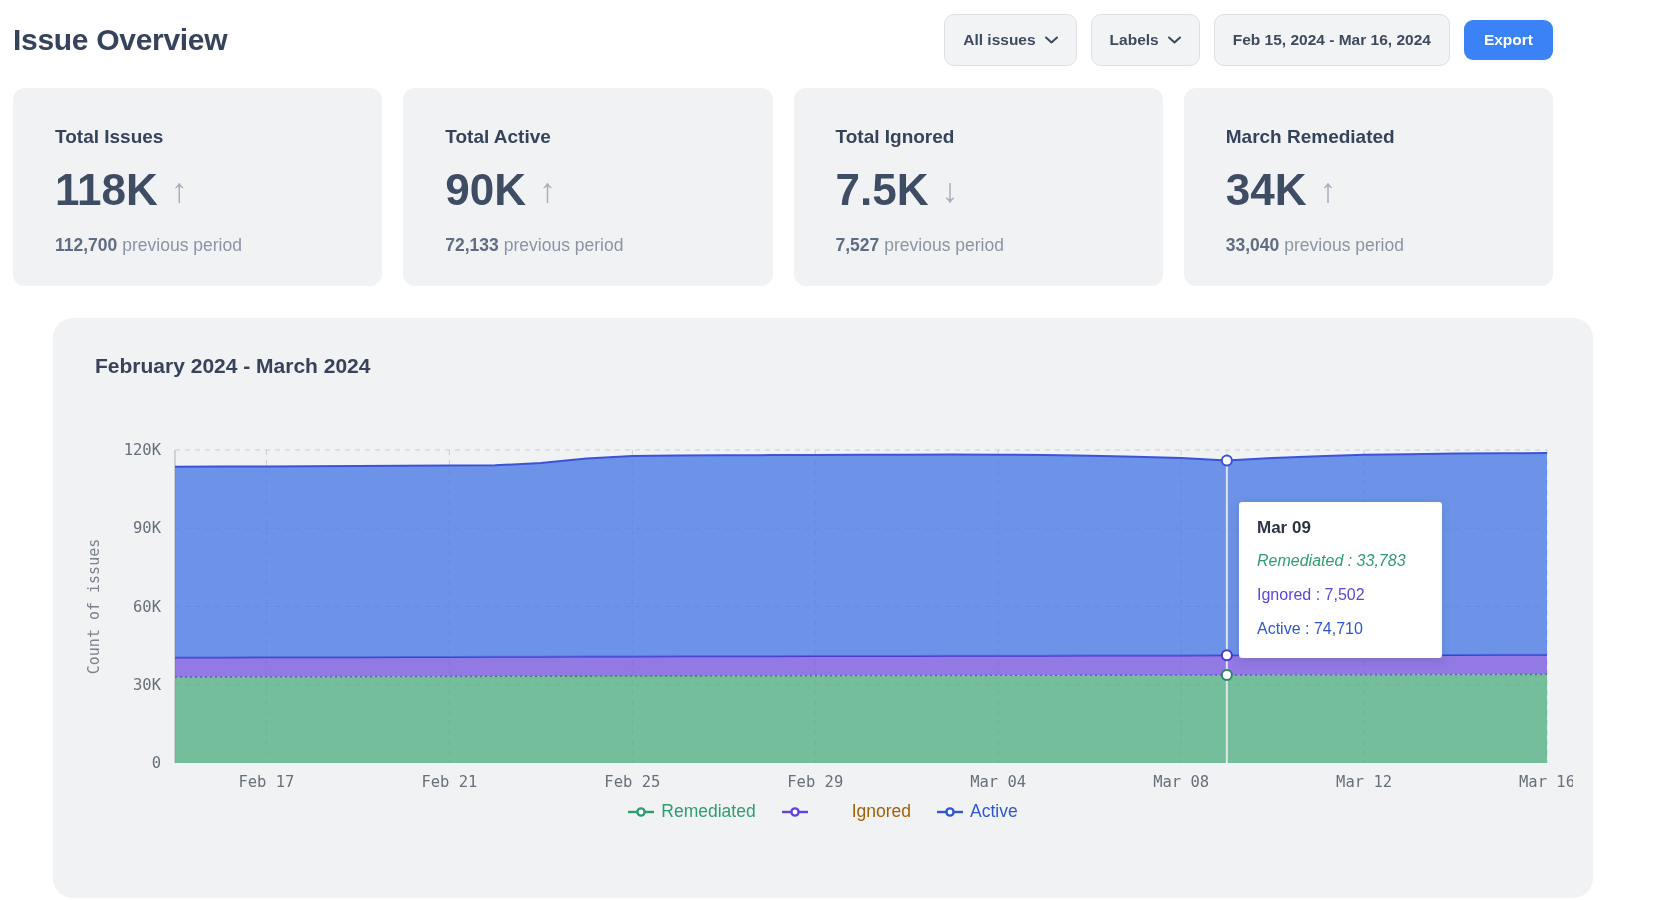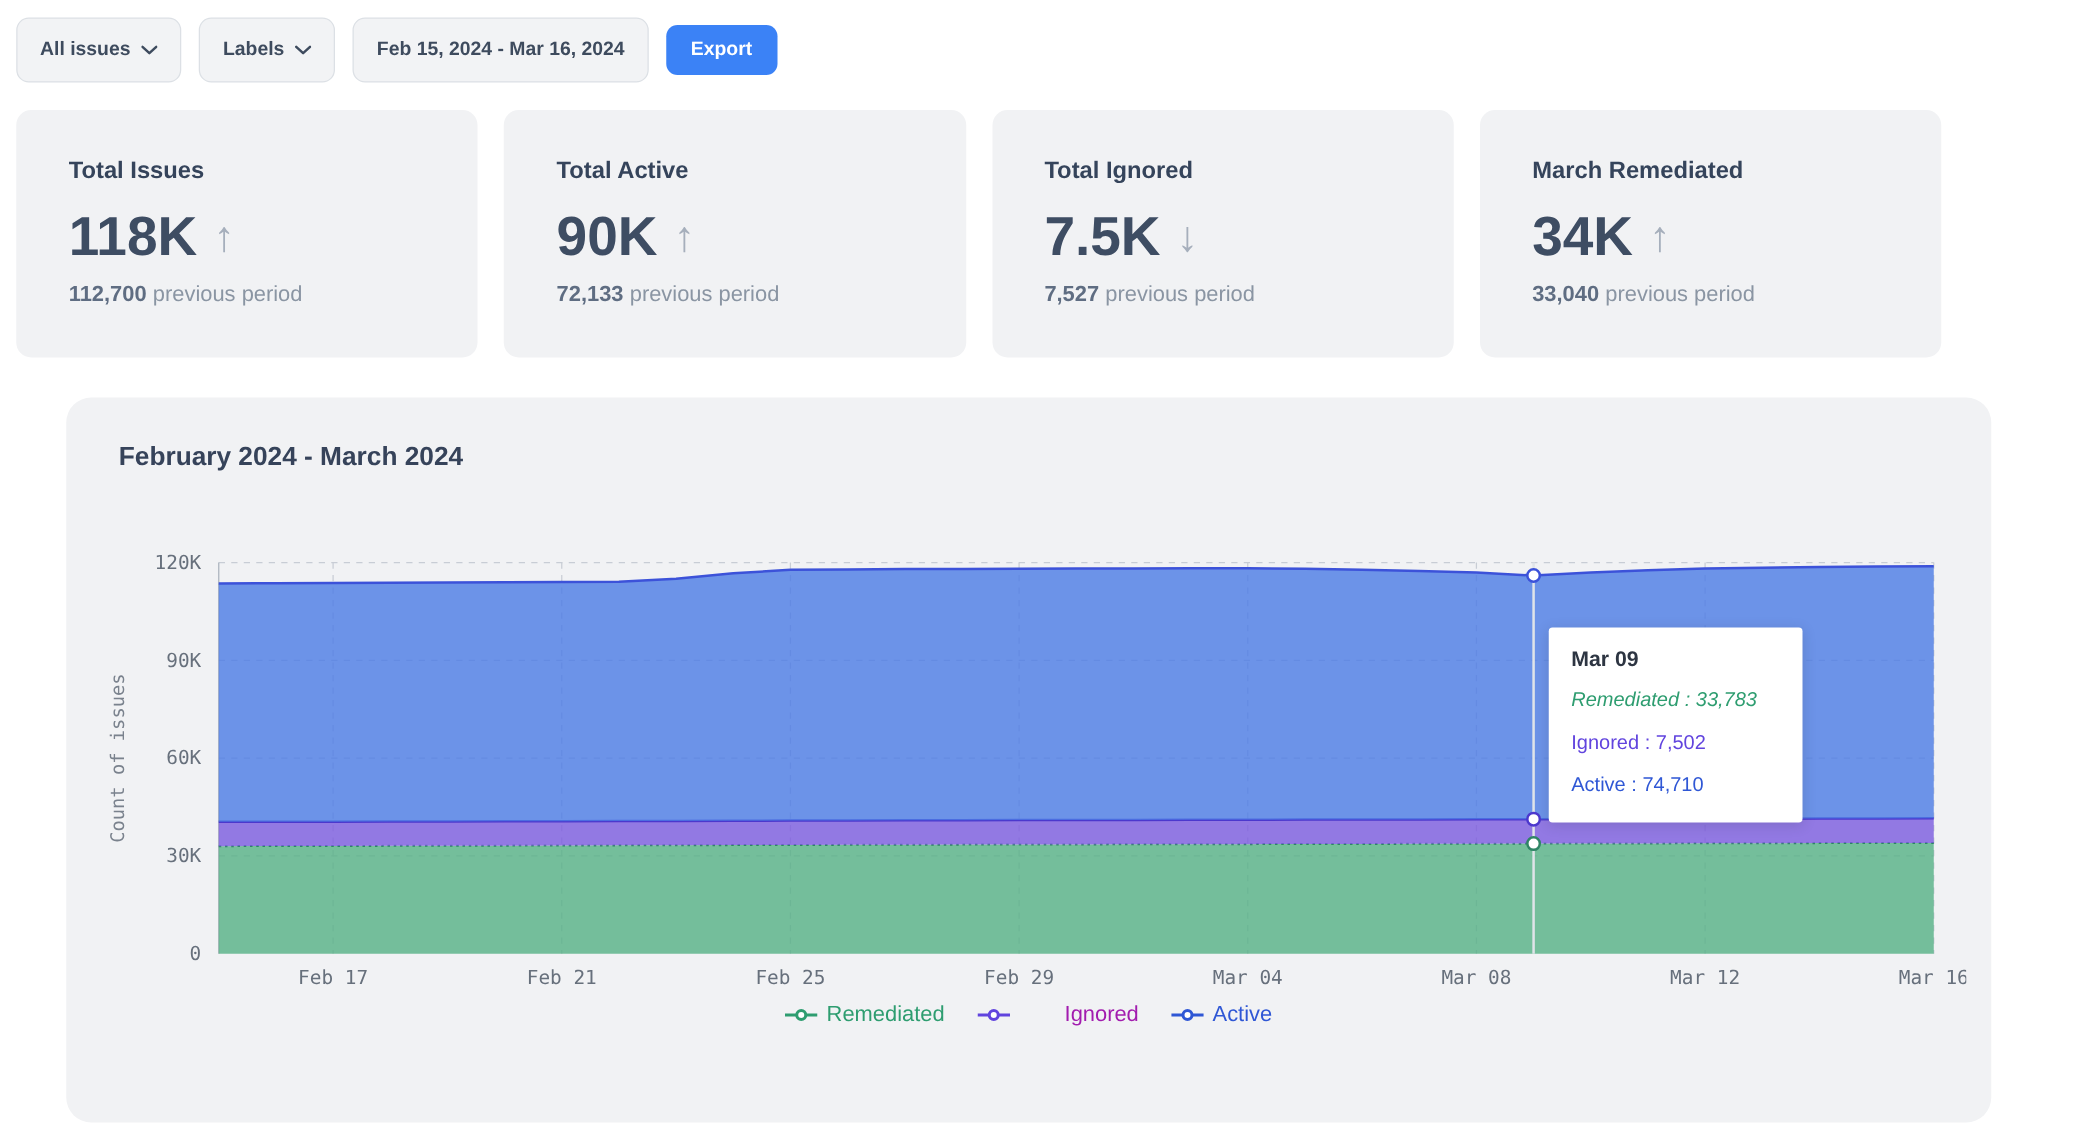--- a/index.html
+++ b/index.html
@@ -15,41 +15,42 @@
   .btn-export { height:40px; padding:0 20px; border-radius:9px; background:#3b82f6; border:none; color:#ffffff;
                 font-size:15.5px; font-weight:700; font-family:"Liberation Sans",sans-serif; cursor:pointer; }
 
   
   .cards { position:absolute; left:13px; top:88px; width:1540px; display:grid; grid-template-columns:repeat(4,1fr); gap:21px; }
   .card { height:198px; background:#F1F2F4; border-radius:12px; padding:38px 20px 0 42px; }
   .card-title { font-size:19px; font-weight:700; color:#35445B; }
   .card-value-row { margin-top:20px; display:flex; align-items:center; gap:13px; }
   .card-value { font-size:44px; font-weight:800; color:#3E4D63; line-height:1; }
   .trend { font-size:34px; font-weight:700; color:#A6AFBC; line-height:1; }
-  .card-prev { margin-top:13px; font-size:17.5px; color:#8A95A3; }
+  .card-prev { margin-top:23px; font-size:17.5px; color:#8A95A3; }
   .card-prev b { font-weight:700; color:#5F6D82; margin-right:5px; }
 
   
   .chart-panel { position:absolute; left:13px; top:318px; width:1540px; height:580px; background:#F1F2F4; border-radius:20px;margin-left:40px; }
   .chart-title { position:absolute; left:42px; top:36px; font-size:21px; font-weight:800; color:#36435A; }
   .chart-svg-wrap { position:absolute; left:20px; top:90px; width:1500px; height:400px; }
 
   .legend { position:absolute; left:0; right:0; top:483px; display:flex; justify-content:center; align-items:center; gap:26px; }
   .legend-item { display:flex; align-items:center; gap:7px; font-size:17.5px; font-weight:500; cursor:pointer; }
   .legend-item svg { display:block; }
 
   .tooltip { position:absolute; left:1186px; top:184px; width:203px; background:#ffffff; border-radius:3px;
              box-shadow:0 2px 10px rgba(40,50,70,.18); padding:16px 14px 4px 18px; z-index:5; }
   .tooltip-title { font-size:17px; font-weight:700; color:#2D3542; margin-bottom:14px; }
   .tooltip-row { font-size:16px; margin-bottom:16px; white-space:nowrap; }
 </style>
 </head>
 <body>
 
 <div class="topbar">
+  <div class="page-title">Issue Overview</div>
   <div class="controls">
     <div class="pill">
       <span>All issues</span>
       <span>
         <svg width="13" height="8" viewBox="0 0 13 8">
             <path d="M1 1.5 L6.5 6.5 L12 1.5" fill="none" stroke="#3E4B5E" stroke-width="2" stroke-linecap="round" stroke-linejoin="round"></path>
           </svg>
       </span>
     </div>
     <div class="pill">
@@ -154,21 +155,21 @@
   </div>
 
   <div class="legend" id="legend">
       <span class="legend-item" style="color: rgb(46, 157, 112);">
         <svg width="26" height="12" viewBox="0 0 26 12">
           <line x1="0" y1="6" x2="26" y2="6" stroke="#2E9D70" stroke-width="2.4"></line>
           <circle cx="13" cy="6" r="3.6" fill="#ffffff" stroke="#2E9D70" stroke-width="2.4"></circle>
         </svg>
         <span>Remediated</span>
       </span>
-      <span class="legend-item" style="color: #a21caf; gap: 44px;">
+      <span class="legend-item" style="color: #a16207; gap: 44px;">
         <svg width="26" height="12" viewBox="0 0 26 12">
           <line x1="0" y1="6" x2="26" y2="6" stroke="#6144DE" stroke-width="2.4"></line>
           <circle cx="13" cy="6" r="3.6" fill="#ffffff" stroke="#6144DE" stroke-width="2.4"></circle>
         </svg>
         <span>Ignored</span>
       </span>
       <span class="legend-item" style="color: rgb(47, 87, 213);">
         <svg width="26" height="12" viewBox="0 0 26 12">
           <line x1="0" y1="6" x2="26" y2="6" stroke="#2F57D5" stroke-width="2.4"></line>
           <circle cx="13" cy="6" r="3.6" fill="#ffffff" stroke="#2F57D5" stroke-width="2.4"></circle>

